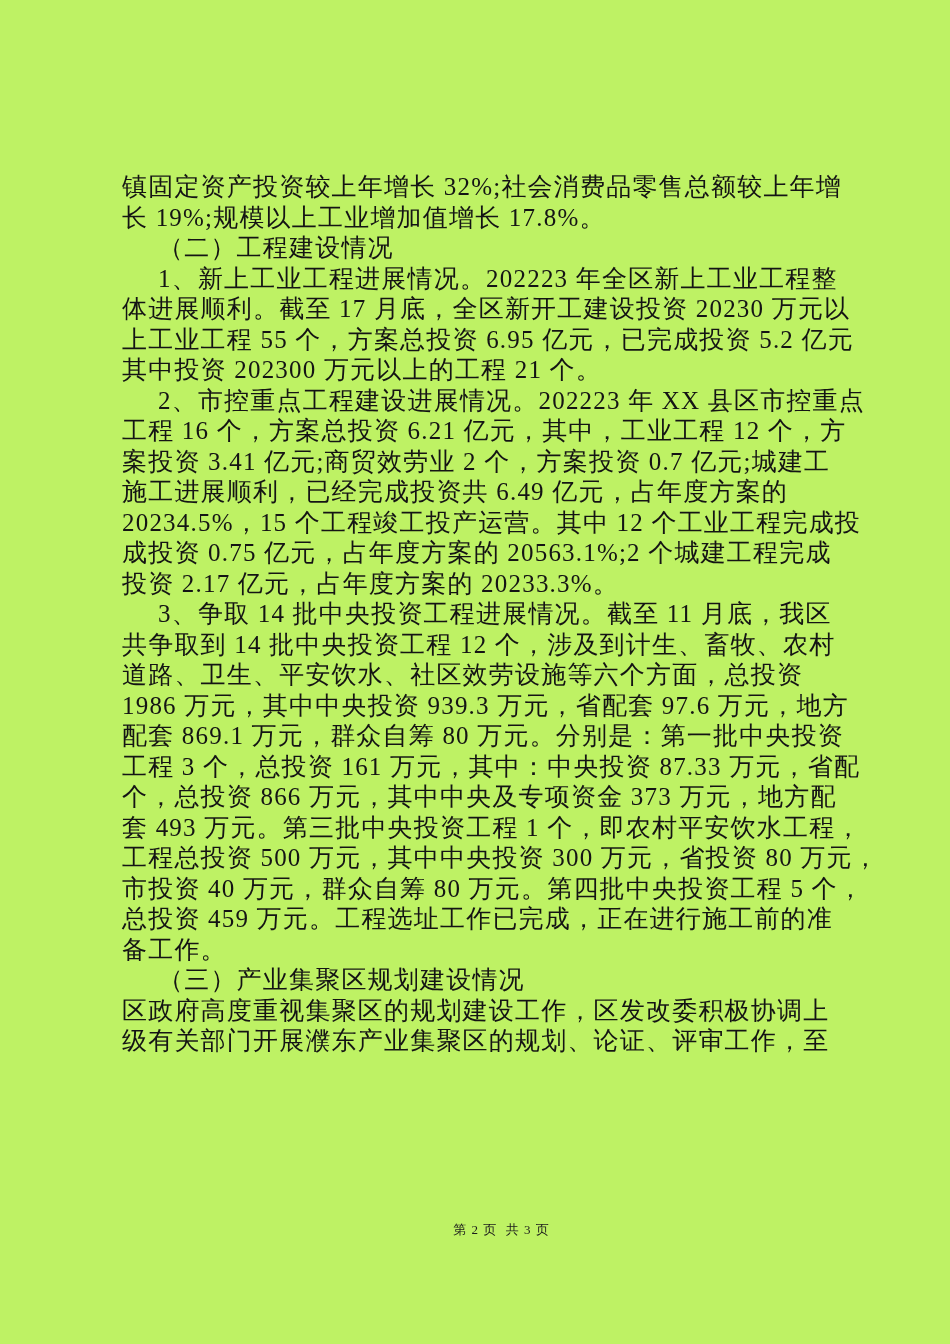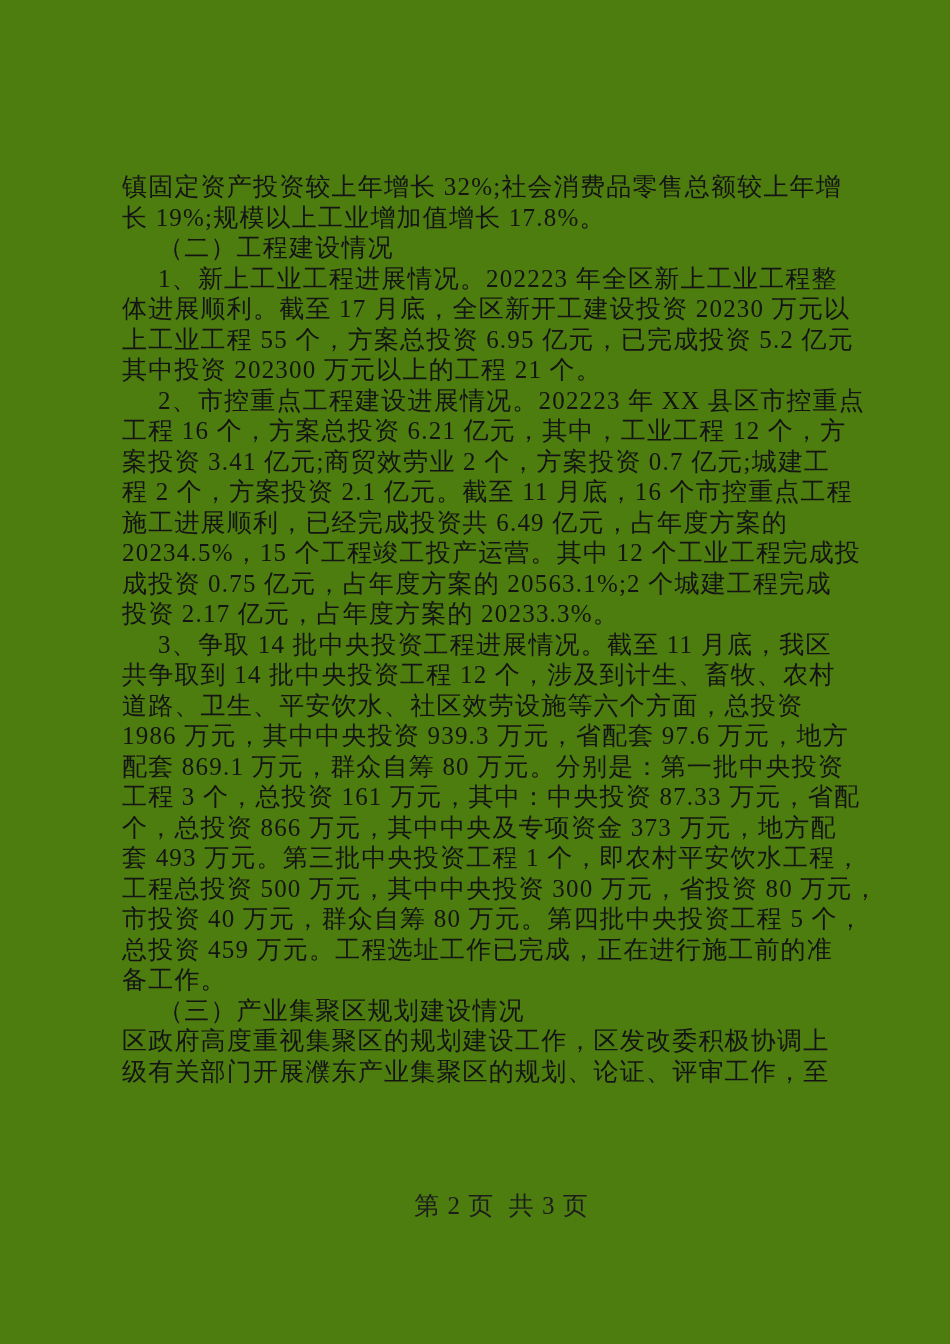--- a/index.html
+++ b/index.html
@@ -4,21 +4,21 @@
 <style>
   html, body {
     margin: 0;
     padding: 0;
     background: #ffffff;
   }
   .page {
     position: relative;
     width: 950px;
     height: 1344px;
-    background: #4d7c0f;
+    background: #bef264;
     overflow: hidden;
     font-family: "Liberation Serif", "DejaVu Serif", serif;
     color: #141414;
   }
   .doc-body {
     position: absolute;
     left: 122px;
     top: 172px;
     width: 726px;
     font-size: 25px;
@@ -28,45 +28,44 @@
   .text-line {
     height: 30.5px;
     white-space: pre;
   }
   .text-line.indent {
     padding-left: 36px;
   }
   .page-footer {
     position: absolute;
     left: 140px;
-    top: 1189px;
+    top: 1221px;
     width: 723px;
     text-align: center;
-    font-size: 25px;
+    font-size: 13px;
     letter-spacing: 1px;
     white-space: pre;
     color: #1c1c1c;
   }
 </style>
 </head>
 <body>
 
 <div class="page">
   <div class="doc-body">
     <div class="text-line">镇固定资产投资较上年增长 32%;社会消费品零售总额较上年增</div>
     <div class="text-line">长 19%;规模以上工业增加值增长 17.8%。</div>
     <div class="text-line indent">（二）工程建设情况</div>
     <div class="text-line indent">1、新上工业工程进展情况。202223 年全区新上工业工程整</div>
     <div class="text-line">体进展顺利。截至 17 月底，全区新开工建设投资 20230 万元以</div>
     <div class="text-line">上工业工程 55 个，方案总投资 6.95 亿元，已完成投资 5.2 亿元</div>
     <div class="text-line">其中投资 202300 万元以上的工程 21 个。</div>
     <div class="text-line indent">2、市控重点工程建设进展情况。202223 年 XX 县区市控重点</div>
     <div class="text-line">工程 16 个，方案总投资 6.21 亿元，其中，工业工程 12 个，方</div>
     <div class="text-line">案投资 3.41 亿元;商贸效劳业 2 个，方案投资 0.7 亿元;城建工</div>
-    <div class="text-line">程 2 个，方案投资 2.1 亿元。截至 11 月底，16 个市控重点工程</div>
     <div class="text-line">施工进展顺利，已经完成投资共 6.49 亿元，占年度方案的</div>
     <div class="text-line">20234.5%，15 个工程竣工投产运营。其中 12 个工业工程完成投</div>
     <div class="text-line">成投资 0.75 亿元，占年度方案的 20563.1%;2 个城建工程完成</div>
     <div class="text-line">投资 2.17 亿元，占年度方案的 20233.3%。</div>
     <div class="text-line indent">3、争取 14 批中央投资工程进展情况。截至 11 月底，我区</div>
     <div class="text-line">共争取到 14 批中央投资工程 12 个，涉及到计生、畜牧、农村</div>
     <div class="text-line">道路、卫生、平安饮水、社区效劳设施等六个方面，总投资</div>
     <div class="text-line">1986 万元，其中中央投资 939.3 万元，省配套 97.6 万元，地方</div>
     <div class="text-line">配套 869.1 万元，群众自筹 80 万元。分别是：第一批中央投资</div>
     <div class="text-line">工程 3 个，总投资 161 万元，其中：中央投资 87.33 万元，省配</div>

